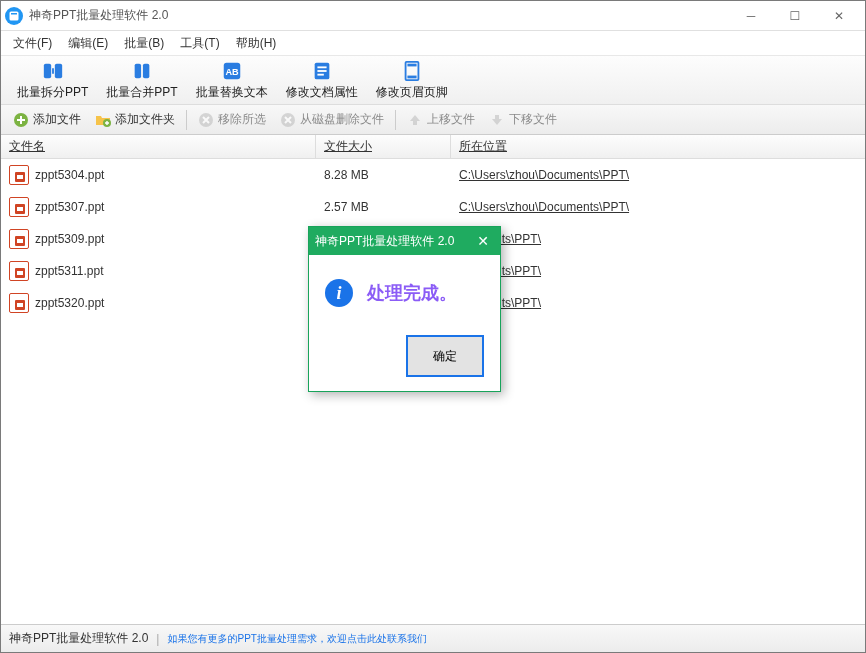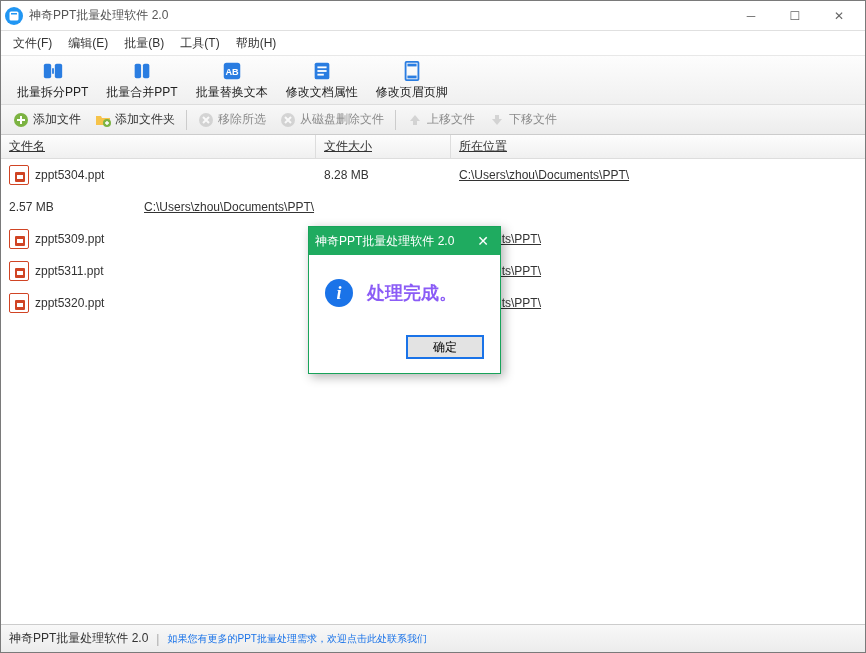--- a/index.html
+++ b/index.html
@@ -40,21 +40,21 @@
     .status2 { color: #1a73e8; font-size: 10px; cursor: pointer; }
     .status-sep { color: #aaa; }
     .dialog { position: absolute; left: 307px; top: 225px; width: 193px; background: #fff; border: 1px solid #18a35a; box-shadow: 3px 3px 10px rgba(0,0,0,0.3); }
     .dialog-title { height: 28px; background: #1fab60; color: #fff; display: flex; align-items: center; padding: 0 6px; font-size: 12px; }
     .dialog-title-text { flex: 1; }
     .dialog-close { width: 22px; height: 22px; display: flex; align-items: center; justify-content: center; cursor: pointer; font-size: 14px; }
     .dialog-body { padding: 24px 16px 18px; display: flex; align-items: center; gap: 14px; }
     .info-icon { width: 28px; height: 28px; border-radius: 50%; background: #1a73e8; color: #fff; font-weight: bold; font-size: 18px; display: flex; align-items: center; justify-content: center; font-family: Georgia, serif; font-style: italic; }
     .dialog-msg { font-size: 18px; color: #8b5cf6; font-weight: bold; }
     .dialog-footer { padding: 10px 16px 14px; display: flex; justify-content: flex-end; }
-    .ok-btn { width: 78px; height: 24px; border: 2px solid #1a73e8; background: #e3e3e3; font-size: 12px; cursor: pointer; }
+    .ok-btn { width: 78px; height: 42px; border: 2px solid #1a73e8; background: #e3e3e3; font-size: 12px; cursor: pointer; }
   </style>
 </head>
 <body>
 
 <div class="titlebar">
   <div class="titlebar-icon">
     <svg viewBox="0 0 16 16">
         <rect x="2" y="2" width="12" height="12" rx="2" fill="#fff"></rect>
         <rect x="4" y="4" width="8" height="2" fill="#2196f3"></rect>
       </svg>
@@ -184,20 +184,24 @@
 <div class="table-body" id="table-body">
     <div class="row">
       <div class="cell c1">
         <span class="file-icon"></span>
         <span>zppt5304.ppt</span>
       </div>
       <div class="cell c2">8.28 MB</div>
       <div class="cell c3">C:\Users\zhou\Documents\PPT\</div>
     </div>
     <div class="row">
+      <div class="cell c1">
+        <span class="file-icon"></span>
+        <span>zppt5307.ppt</span>
+      </div>
       <div class="cell c2">2.57 MB</div>
       <div class="cell c3">C:\Users\zhou\Documents\PPT\</div>
     </div>
     <div class="row">
       <div class="cell c1">
         <span class="file-icon"></span>
         <span>zppt5309.ppt</span>
       </div>
       <div class="cell c2">3</div>
       <div class="cell c3">ocuments\PPT\</div>

